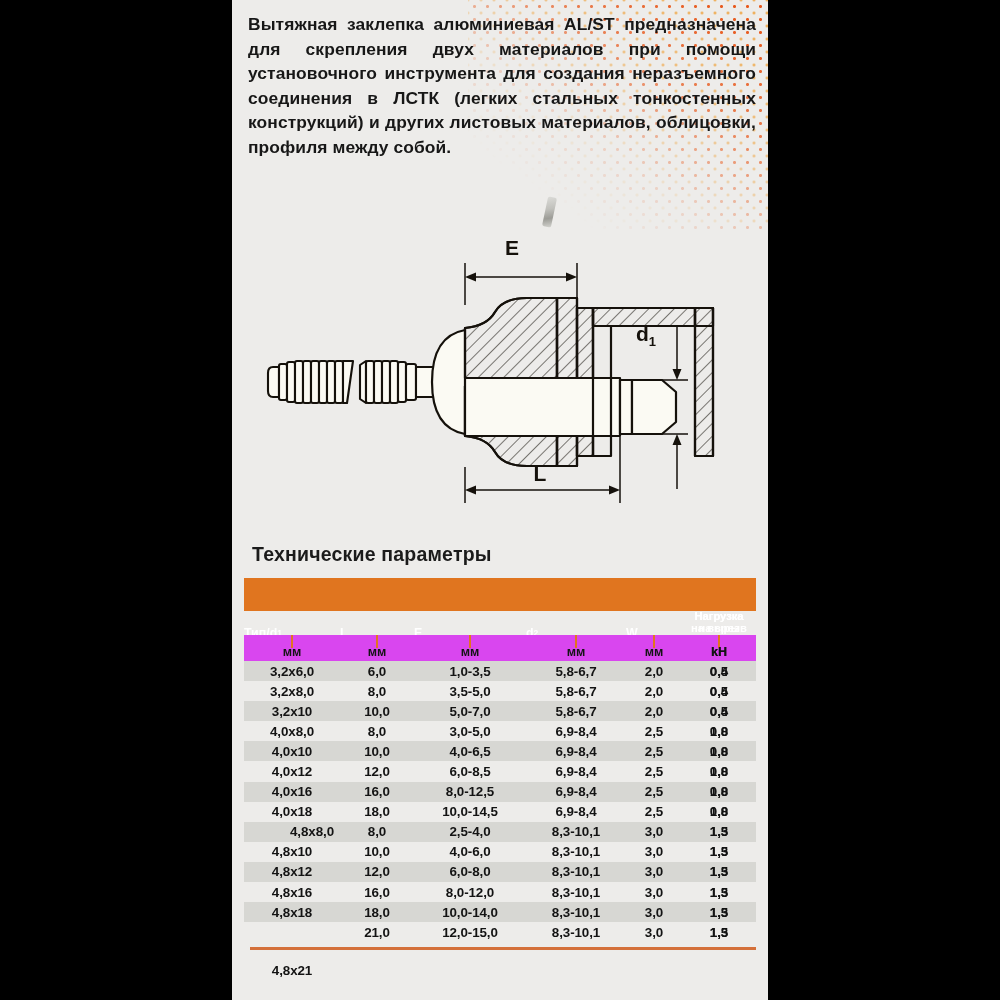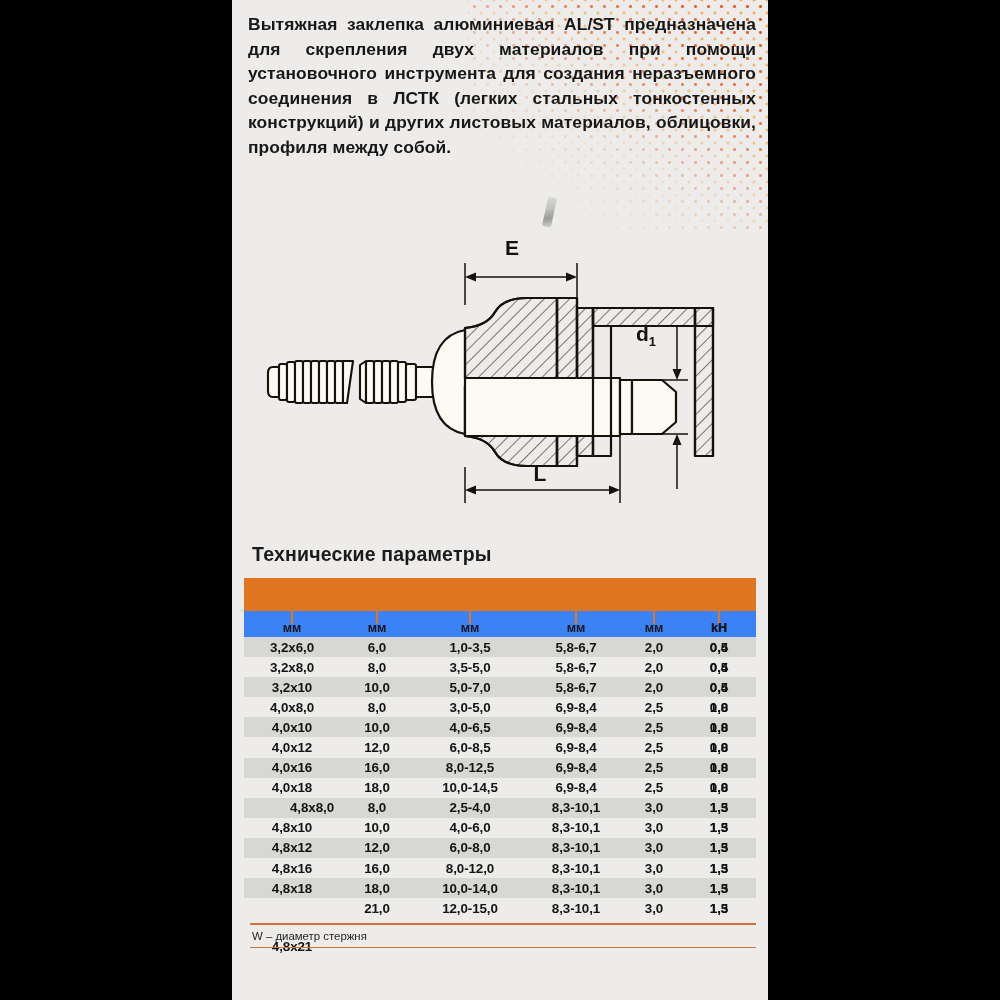--- a/index.html
+++ b/index.html
@@ -40,21 +40,21 @@
     position:relative;background:#e0751f;height:33px;color:#fff;
   }
   .hdr .cell{
     position:absolute;top:0;height:33px;
     display:flex;align-items:flex-end;justify-content:flex-start;
     font-size:12.4px;font-weight:bold;padding-bottom:4px;
     box-sizing:border-box;line-height:11.5px;text-align:center;margin-top:32px;
   }
   .hdr .cell.two{align-items:center;padding-bottom:1px;font-size:11.2px;line-height:12px;}
   .hdr .cell sub{font-size:8.5px;}
-  .units{position:relative;height:26px;background:#3b82f6;}
+  .units{position:relative;height:26px;background:#d946ef;margin-top:24px;}
   .units .cell{
     position:absolute;top:0;height:26px;
     display:flex;align-items:flex-end;justify-content:center;
     font-size:12.6px;font-weight:bold;color:#141414;padding-bottom:2px;
     box-sizing:border-box;
   }
   .tick{position:absolute;top:0;width:1.6px;height:13px;background:#e0751f;}
   .rows{position:relative;}
   .row{position:relative;height:20.1px;}
   .row.alt{background:#d7d7d3;}
@@ -345,18 +345,17 @@
           <div class="cell" style="left: 170px; width: 112px;">12,0-15,0</div>
           <div class="cell" style="left: 282px; width: 100px;">8,3-10,1</div>
           <div class="cell" style="left: 382px; width: 56px;">3,0</div>
           <div class="cell" style="left: 438px; width: 74px;">1,5</div>
           <div class="cell" style="left: 438px; width: 74px;">1,3</div>
         </div>
       </div>
 
     <div id="foot">
       <div class="rule"></div>
-      <div class="ftxt">W – диаметр стержня</div>
       <div class="rule"></div>
     </div>
   </div>
 
 </div>
 
 </body></html>

